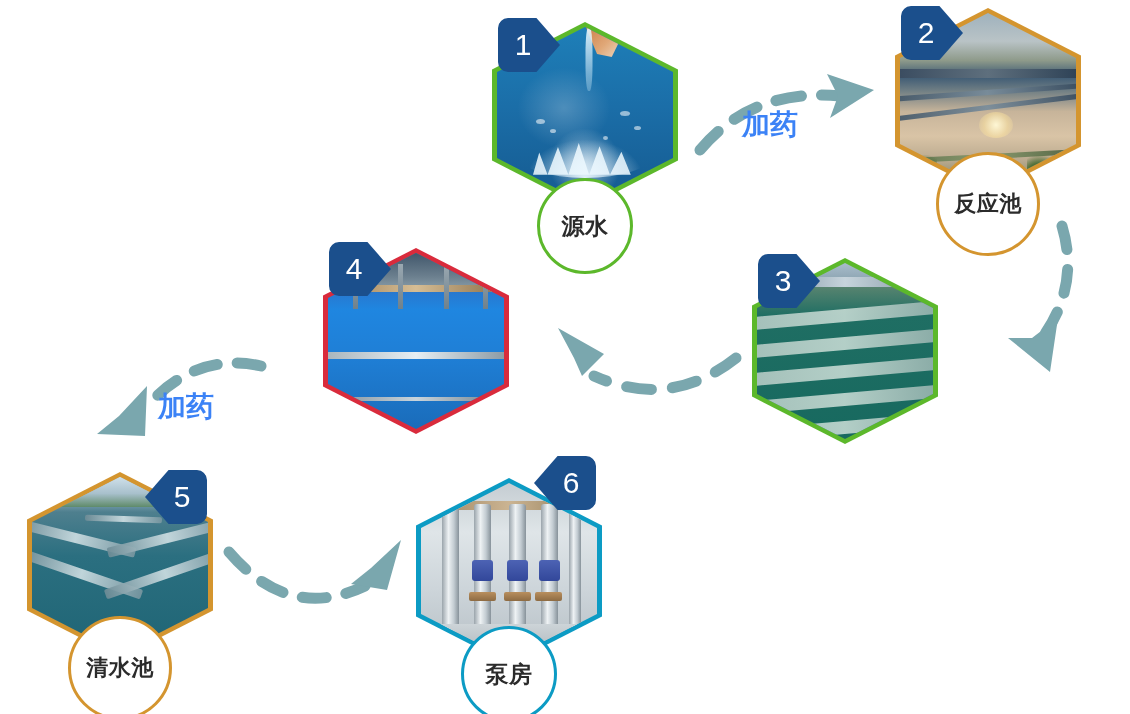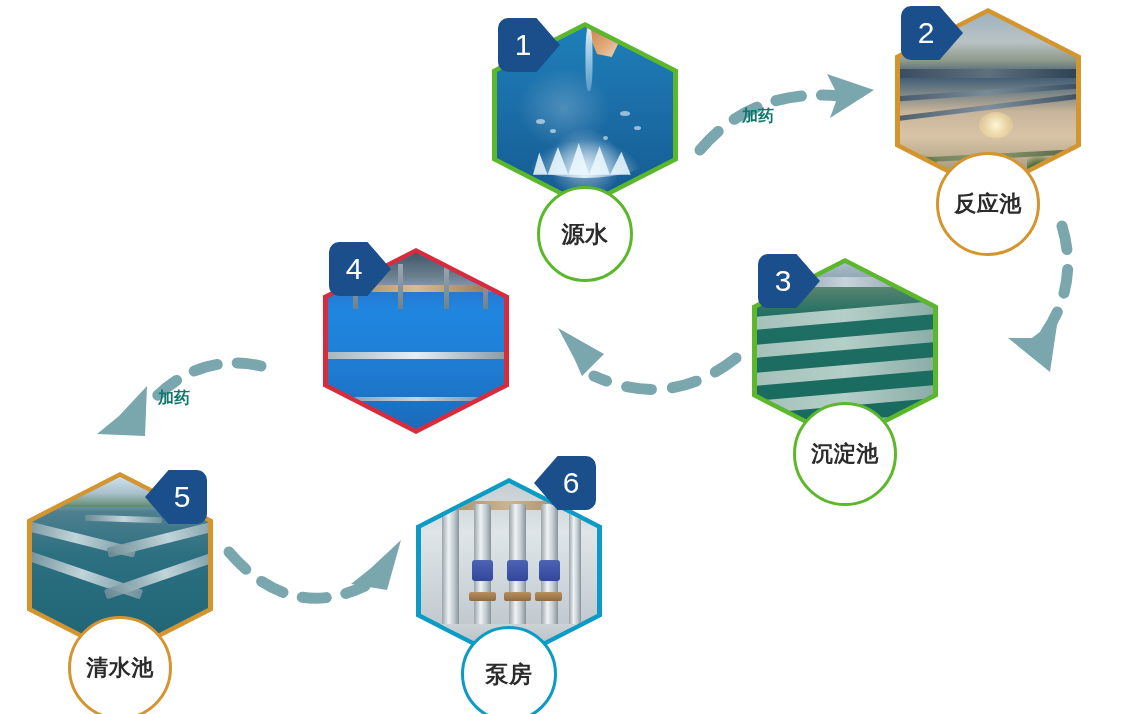--- a/index.html
+++ b/index.html
@@ -257,21 +257,21 @@
     line-height: 1;
     font-family: "Liberation Sans", sans-serif;
   }
   .badge.right-point .badge-num { transform: translateX(-6px); }
   .badge.left-point  .badge-num { transform: translateX(6px); }
 
   
   .caption {
     position: absolute;
     left: 50%;
-    top: 164px;
+    top: 156px;
     transform: translateX(-50%);
     width: 96px;
     height: 96px;
     border-radius: 50%;
     background: #ffffff;
     display: flex;
     align-items: center;
     justify-content: center;
     z-index: 5;
     box-sizing: border-box;
@@ -288,22 +288,22 @@
   .caption.w3 .caption-text { font-size: 22px; }
 
   
   .connector {
     position: absolute;
     overflow: visible;
     pointer-events: none;
   }
   .arrow-label {
     position: absolute;
-    color: #0f766e;
-    font-size: 16px;
+    color: #3b82f6;
+    font-size: 28px;
     font-weight: 700;
     white-space: nowrap;
     font-family: "DejaVu Sans", "Liberation Sans", sans-serif;
   }
 </style>
 </head>
 <body>
 
 <div id="stage">
 
@@ -391,23 +391,20 @@
           <div class="lane" style="top:26%; transform:rotate(-5deg);"></div>
           <div class="lane" style="top:42%; transform:rotate(-5deg);"></div>
           <div class="lane" style="top:58%; transform:rotate(-5deg);"></div>
           <div class="lane" style="top:74%; transform:rotate(-5deg);"></div>
           <div class="lane" style="top:90%; transform:rotate(-5deg);"></div>
         </div>
       </div>
     </div>
     <div class="badge right-point" style="left:6px; top:-4px;">
       <span class="badge-num">3</span>
-    </div>
-    <div class="caption w3" style="border:3px solid #5cb82b; top:144px;">
-      <span class="caption-text">沉淀池</span>
     </div>
   </div>
 
   <div class="node" style="left:323px; top:248px;">
     <div class="hexwrap">
       <div class="hex-border" style="background:#d92b3c;"></div>
       <div class="hex-inner">
         <div class="photo ph-filter">
           <div class="ceil"></div>
           <div class="beam" style="top:18%; background:linear-gradient(90deg,#9a7b52,#d6bd94,#8a6f4a);"></div>

